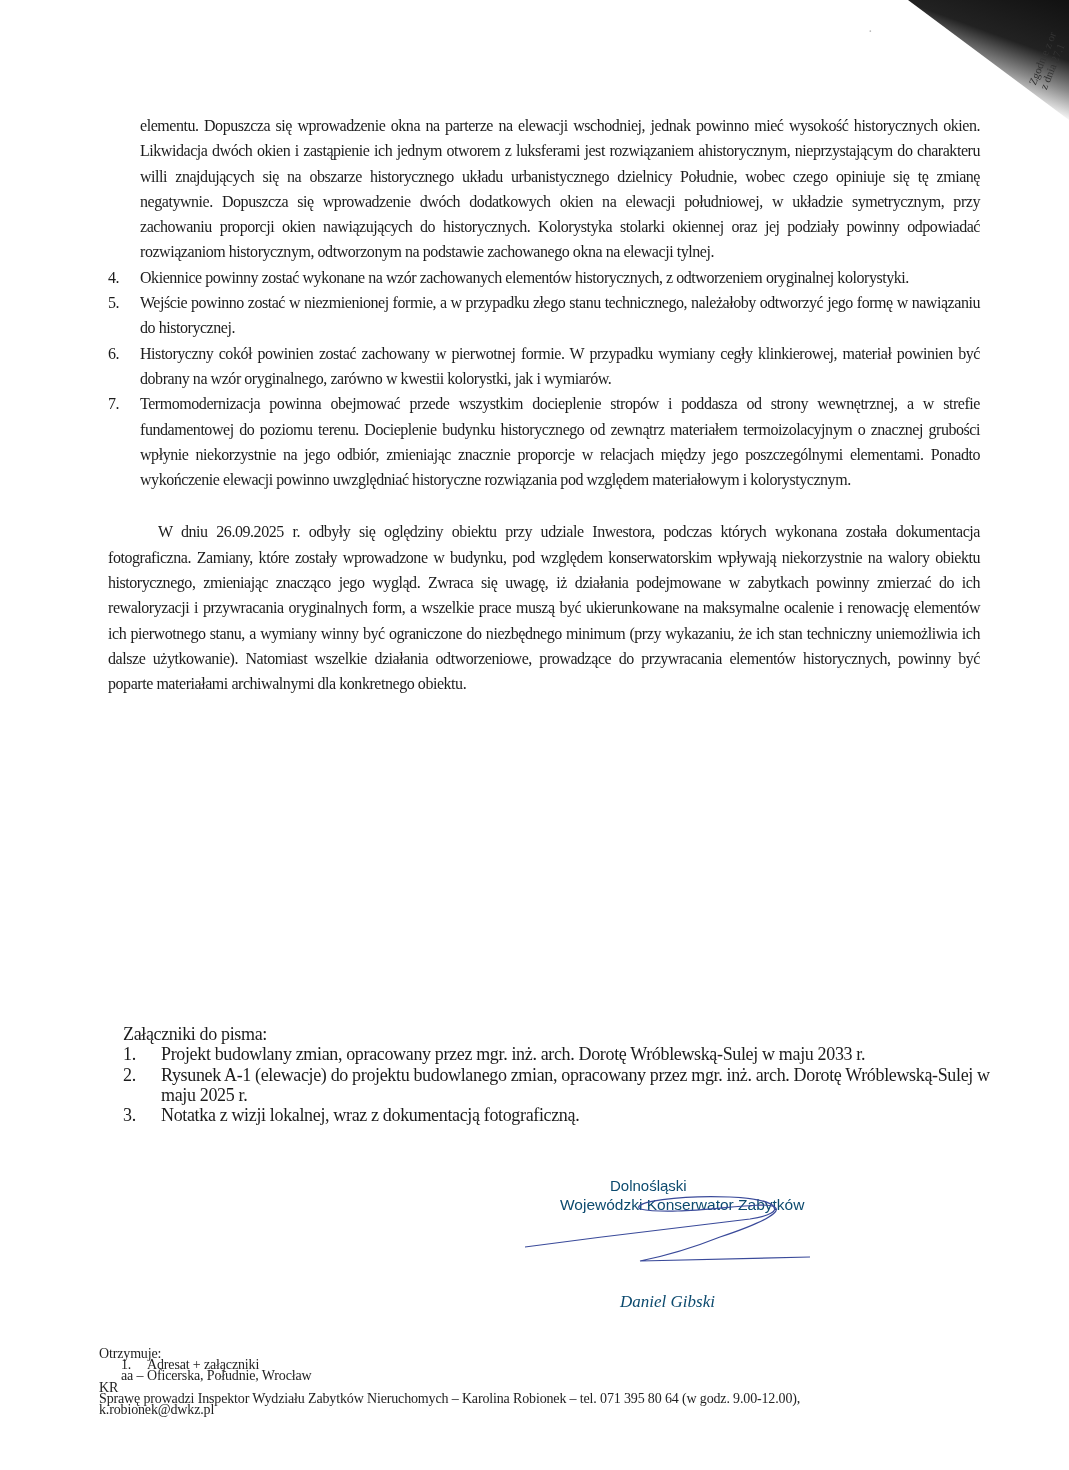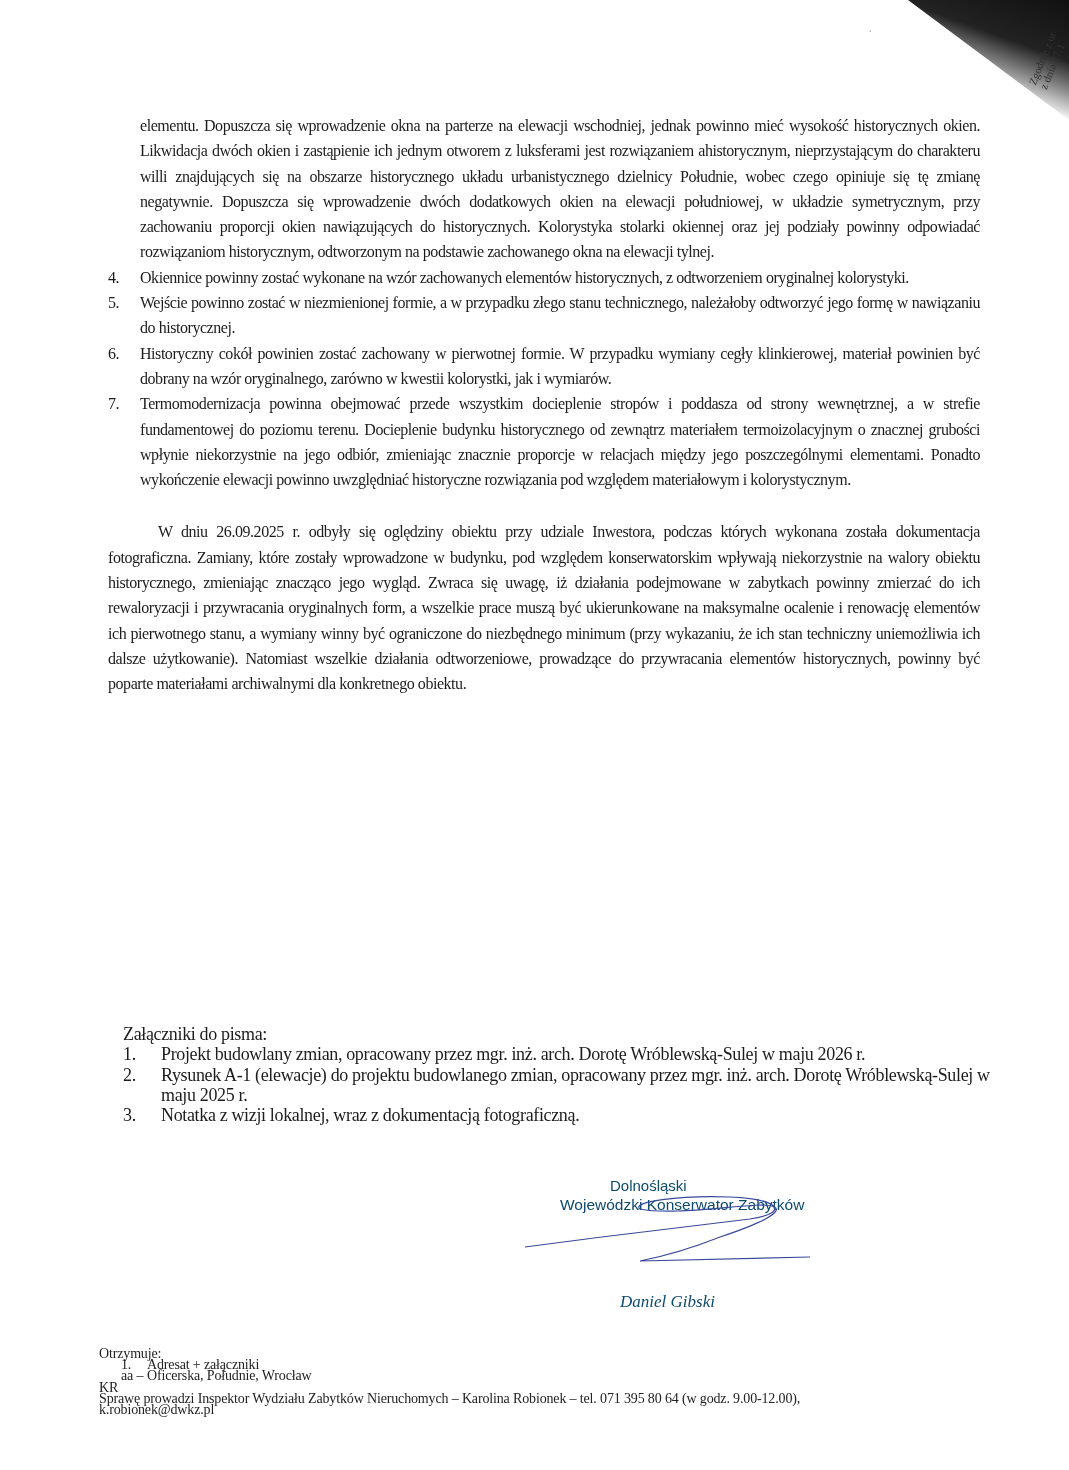--- a/index.html
+++ b/index.html
@@ -69,21 +69,21 @@
     <li><span class="num">5.</span><span>Wejście powinno zostać w niezmienionej formie, a w przypadku złego stanu technicznego, należałoby odtworzyć jego formę w nawiązaniu do historycznej.</span></li>
     <li><span class="num">6.</span><span>Historyczny cokół powinien zostać zachowany w pierwotnej formie. W przypadku wymiany cegły klinkierowej, materiał powinien być dobrany na wzór oryginalnego, zarówno w kwestii kolorystki, jak i wymiarów.</span></li>
     <li><span class="num">7.</span><span>Termomodernizacja powinna obejmować przede wszystkim docieplenie stropów i poddasza od strony wewnętrznej, a w strefie fundamentowej do poziomu terenu. Docieplenie budynku historycznego od zewnątrz materiałem termoizolacyjnym o znacznej grubości wpłynie niekorzystnie na jego odbiór, zmieniając znacznie proporcje w relacjach między jego poszczególnymi elementami. Ponadto wykończenie elewacji powinno uwzględniać historyczne rozwiązania pod względem materiałowym i kolorystycznym.</span></li>
   </ol>
   <p class="para">W dniu 26.09.2025 r. odbyły się oględziny obiektu przy udziale Inwestora, podczas których wykonana została dokumentacja fotograficzna. Zamiany, które zostały wprowadzone w budynku, pod względem konserwatorskim wpływają niekorzystnie na walory obiektu historycznego, zmieniając znacząco jego wygląd. Zwraca się uwagę, iż działania podejmowane w zabytkach powinny zmierzać do ich rewaloryzacji i przywracania oryginalnych form, a wszelkie prace muszą być ukierunkowane na maksymalne ocalenie i renowację elementów ich pierwotnego stanu, a wymiany winny być ograniczone do niezbędnego minimum (przy wykazaniu, że ich stan techniczny uniemożliwia ich dalsze użytkowanie). Natomiast wszelkie działania odtworzeniowe, prowadzące do przywracania elementów historycznych, powinny być poparte materiałami archiwalnymi dla konkretnego obiektu.</p>
 </div>
 
 <div class="attach">
   <div>Załączniki do pisma:</div>
   <ol>
-    <li><span class="num">1.</span><span>Projekt budowlany zmian, opracowany przez mgr. inż. arch. Dorotę Wróblewską-Sulej w maju 2026 r.</span></li>
+    <li><span class="num">1.</span><span>Projekt budowlany zmian, opracowany przez mgr. inż. arch. Dorotę Wróblewską-Sulej w maju 2033 r.</span></li>
     <li><span class="num">2.</span><span>Rysunek A-1 (elewacje) do projektu budowlanego zmian, opracowany przez mgr. inż. arch. Dorotę Wróblewską-Sulej w maju 2025 r.</span></li>
     <li><span class="num">3.</span><span>Notatka z wizji lokalnej, wraz z dokumentacją fotograficzną.</span></li>
   </ol>
 </div>
 
 <div class="signature">
   <div class="sig-line sig-1">Dolnośląski</div>
   <div class="sig-line sig-2">Wojewódzki Konserwator Zabytków</div>
   <div class="sig-line sig-3">Daniel Gibski</div>
   <svg class="sig-svg" width="300" height="100">

